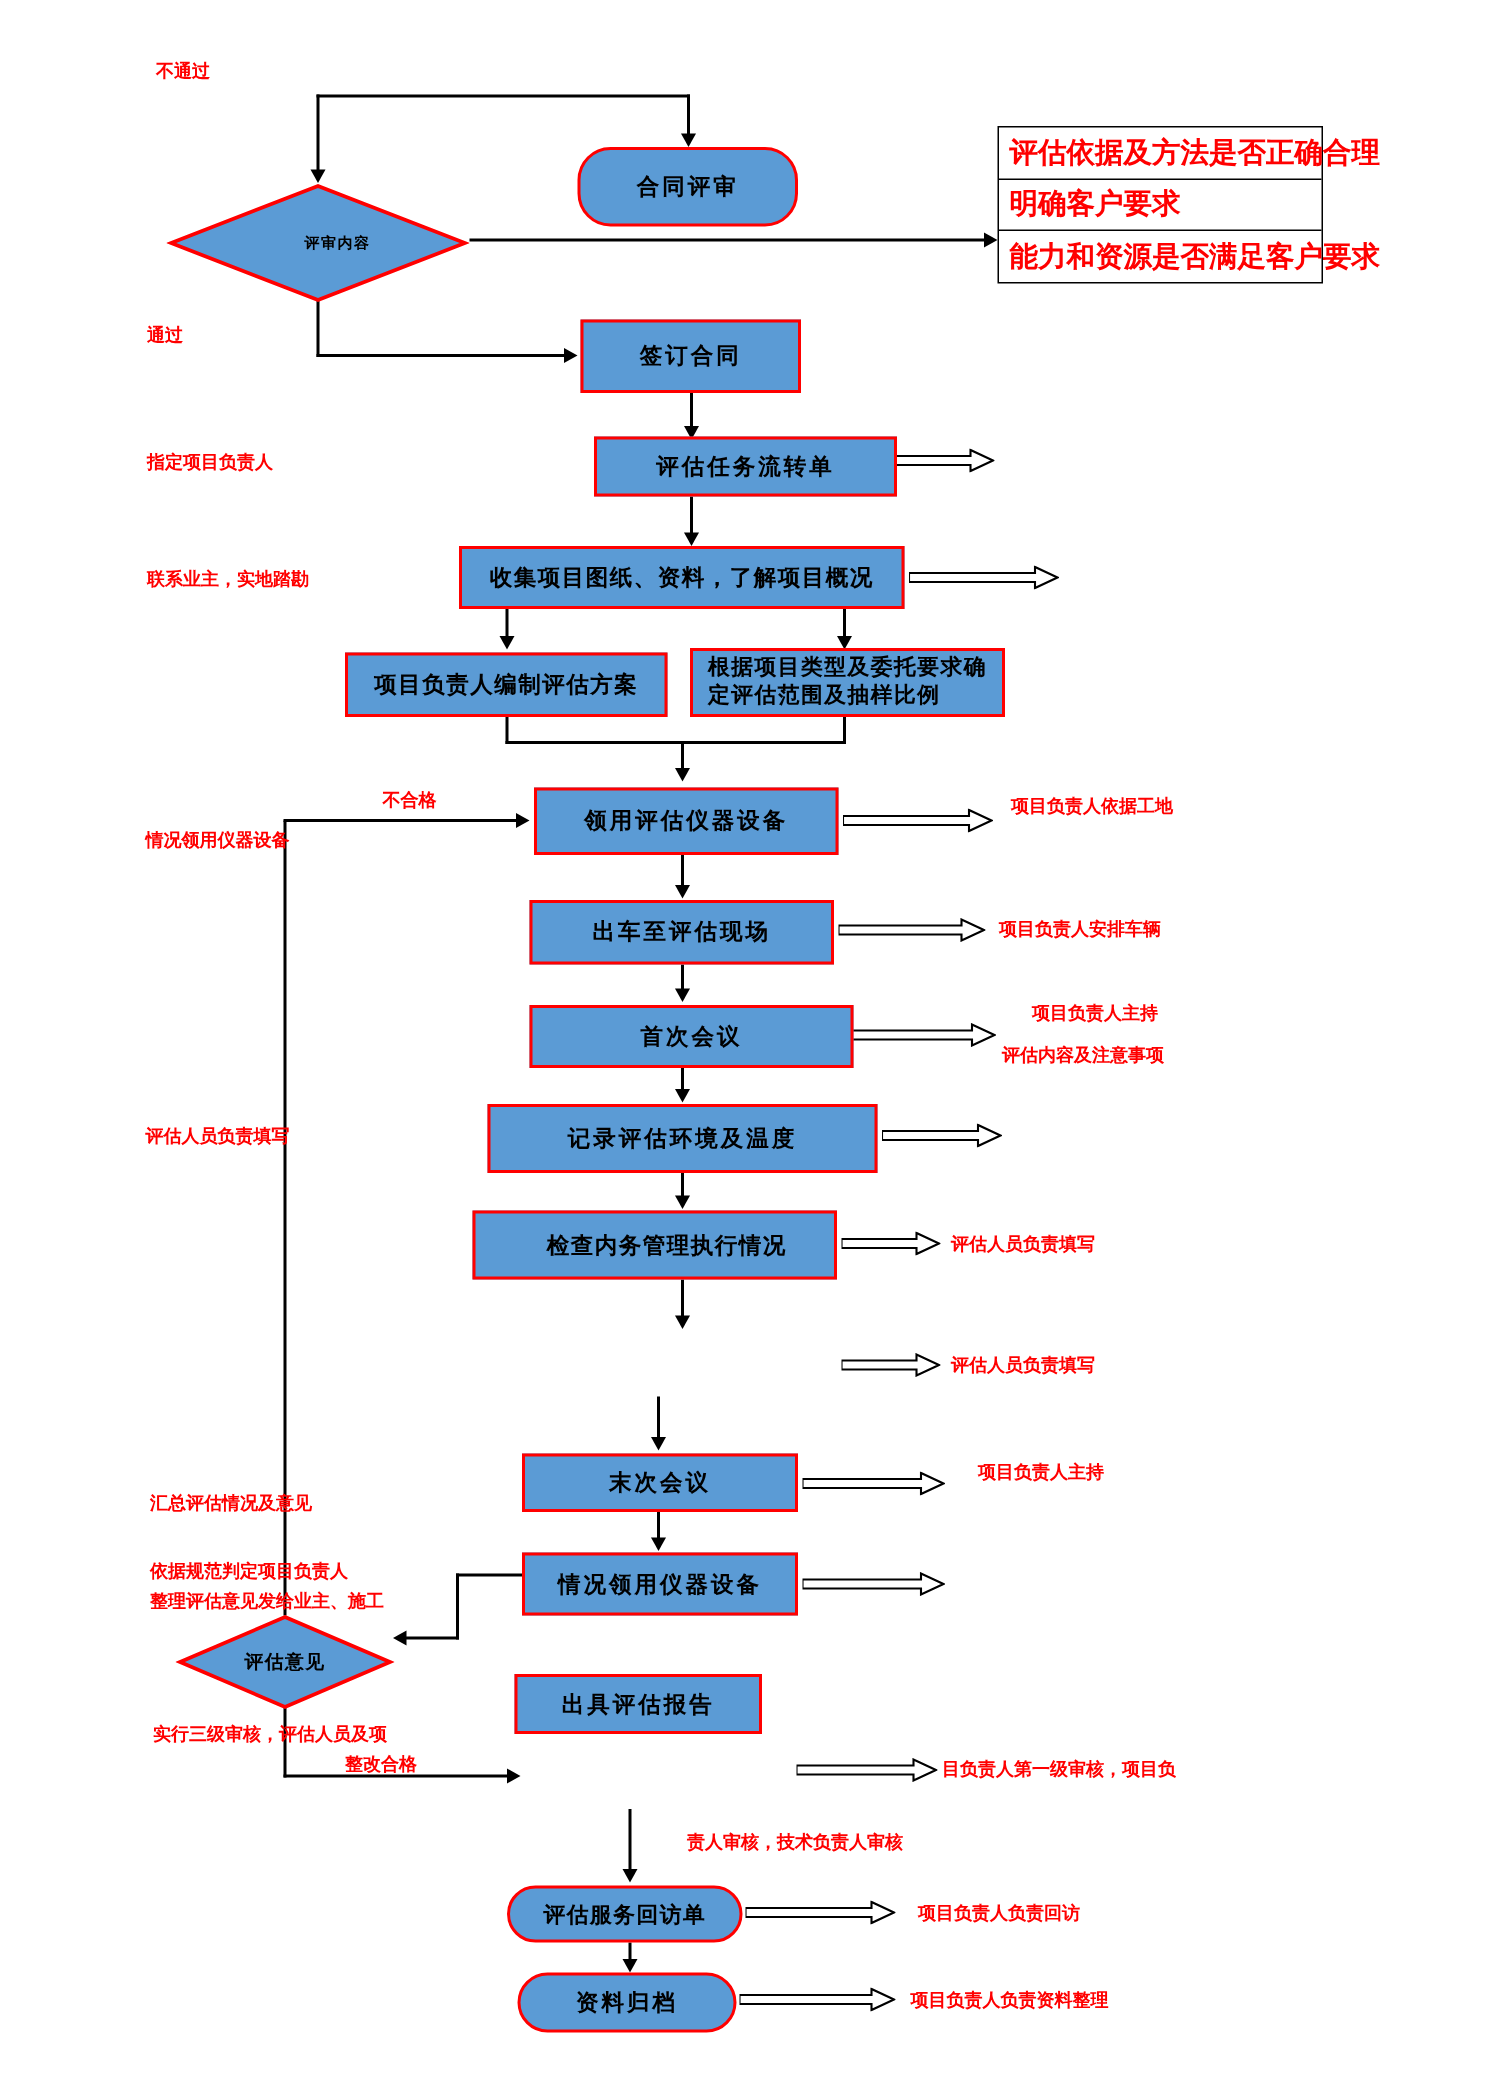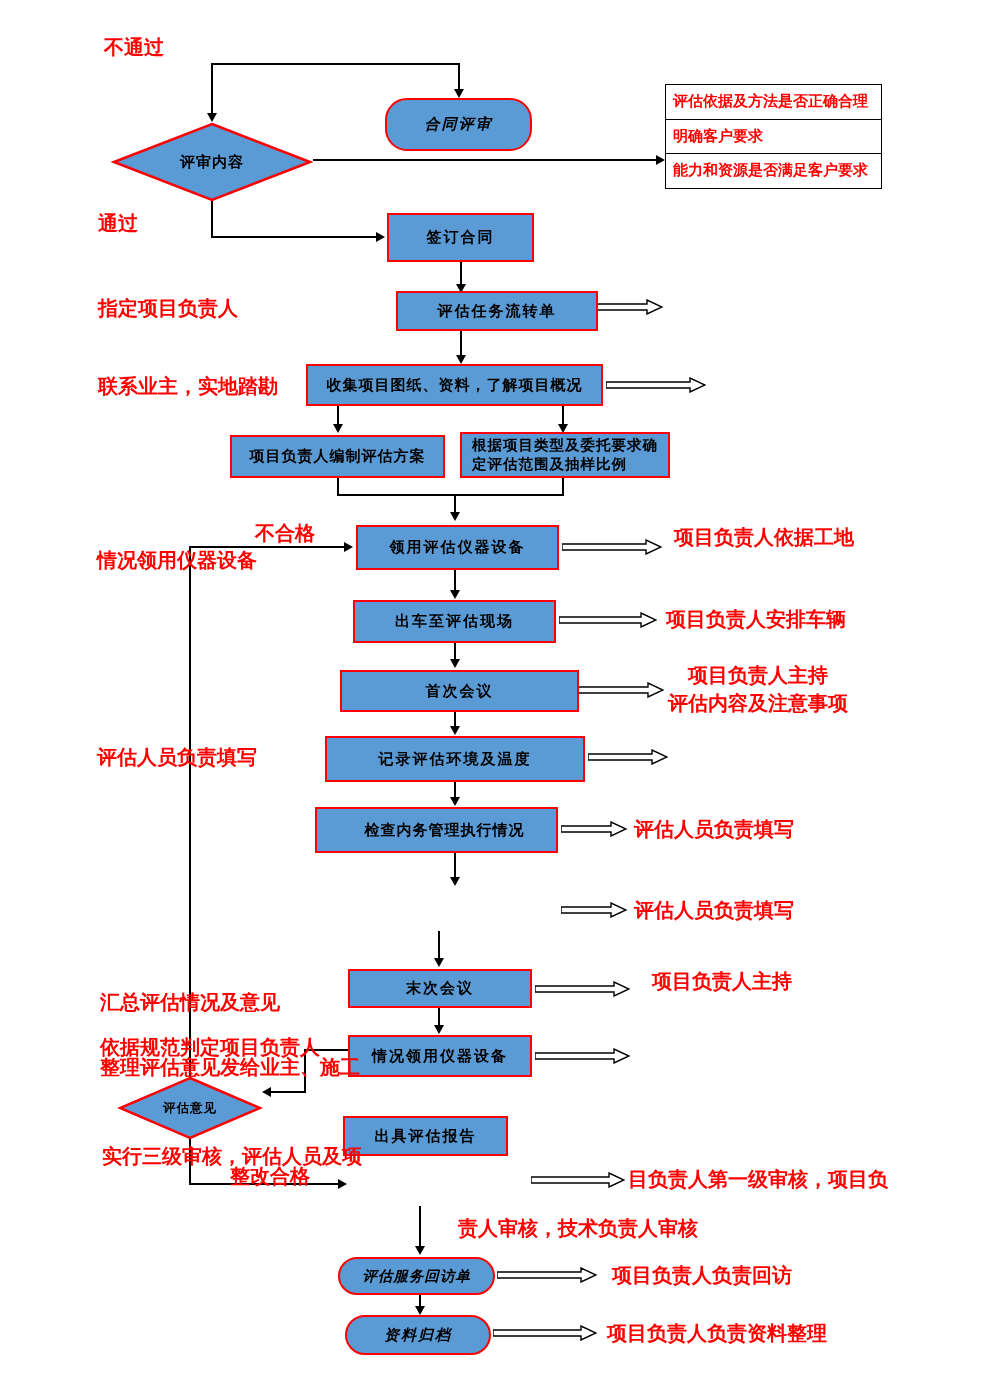--- a/index.html
+++ b/index.html
@@ -1,33 +1,33 @@
 <!DOCTYPE html>
 <html><head>
 <meta charset="utf-8">
 <style>
   html,body{margin:0;padding:0;background:#fff;}
   .canvas{position:relative;width:1001px;height:1389px;background:#ffffff;overflow:hidden;
           font-family:"DejaVu Sans","Liberation Sans",sans-serif;}
-  .rn{position:absolute;color:#FF0000;font-weight:bold;font-size:20px;white-space:nowrap;line-height:19px;}
+  .rn{position:absolute;color:#FF0000;font-weight:bold;font-size:12px;white-space:nowrap;line-height:19px;}
   .node{position:absolute;background:#5B9BD5;border:2.5px solid #FF0000;color:#000;font-weight:bold;
         font-size:15px;display:flex;align-items:center;justify-content:center;text-align:center;
         letter-spacing:2px;box-sizing:border-box;word-break:break-all;}
-  .rounded{border-radius:22px;font-style:italic;}
+  .rounded{border-radius:22px;}
   .hl,.vl{position:absolute;background:#000;}
   .hl{height:2px;}
   .vl{width:2px;}
   .ah{position:absolute;width:0;height:0;}
   .ah-d{border-left:5px solid transparent;border-right:5px solid transparent;border-top:9px solid #000;}
   .ah-r{border-top:5px solid transparent;border-bottom:5px solid transparent;border-left:9px solid #000;}
   .ah-l{border-top:5px solid transparent;border-bottom:5px solid transparent;border-right:9px solid #000;}
   .hollow{position:absolute;}
   .crit-table{position:absolute;left:665px;top:84px;width:217px;background:#fff;border:1px solid #000;box-sizing:border-box;}
   .crit-row{height:33.5px;display:flex;align-items:center;padding-left:7px;color:#FF0000;font-weight:bold;
-            font-size:15px;border-top:1px solid #000;white-space:nowrap;}
+            font-size:19px;border-top:1px solid #000;white-space:nowrap;}
   .crit-row:first-child{border-top:none;}
   .dtext{position:absolute;display:flex;align-items:center;justify-content:center;color:#000;font-weight:bold;
          letter-spacing:1px;}
   svg{display:block;}
 </style>
 </head>
 <body>
 
 <div class="canvas">
 
@@ -131,36 +131,36 @@
   <svg class="hollow" style="left:497px;top:1267px;" width="100" height="16">
       <polygon points="0,5 84,5 84,1 99,8 84,15 84,11 0,11" fill="#fff" stroke="#000" stroke-width="1.4"></polygon>
     </svg>
   <svg class="hollow" style="left:493px;top:1325px;" width="104" height="16">
       <polygon points="0,5 88,5 88,1 103,8 88,15 88,11 0,11" fill="#fff" stroke="#000" stroke-width="1.4"></polygon>
     </svg>
 
   <svg class="hollow" style="left:111px;top:122px;" width="202" height="80">
       <polygon points="101,2 199,40 101,78 3,40" fill="#5B9BD5" stroke="#FF0000" stroke-width="2.5"></polygon>
     </svg>
-  <div class="dtext" style="left:111px;top:122px;width:202px;height:80px;font-size:15px;">评审内容</div>
+  <div class="dtext" style="left:124px;top:122px;width:202px;height:80px;font-size:10px;">评审内容</div>
 
   <svg class="hollow" style="left:117px;top:1076px;" width="146" height="64">
       <polygon points="73,2 143,32 73,62 3,32" fill="#5B9BD5" stroke="#FF0000" stroke-width="2.5"></polygon>
     </svg>
   <div class="dtext" style="left:117px;top:1076px;width:146px;height:64px;font-size:12.5px;">评估意见</div>
 
   <div class="node rounded" style="left:385px;top:98px;width:147px;height:53px;">合同评审</div>
   <div class="node" style="left:387px;top:213px;width:147px;height:49px;">签订合同</div>
   <div class="node" style="left:358px;top:291px;width:202px;height:40px;margin-left:38px;">评估任务流转单</div>
   <div class="node" style="left:306px;top:364px;width:297px;height:42px;letter-spacing:1px;">收集项目图纸、资料，了解项目概况</div>
   <div class="node" style="left:230px;top:435px;width:215px;height:43px;letter-spacing:1px;">项目负责人编制评估方案</div>
   <div class="node" style="left:460px;top:432px;width:210px;height:46px;font-size:14.5px;letter-spacing:1px;line-height:19px;justify-content:flex-start;text-align:left;padding:2px 4px 2px 10px;">根据项目类型及委托要求确定评估范围及抽样比例</div>
   <div class="node" style="left:356px;top:525px;width:203px;height:45px;">领用评估仪器设备</div>
   <div class="node" style="left:353px;top:600px;width:203px;height:43px;">出车至评估现场</div>
-  <div class="node" style="left:340px;top:670px;width:239px;height:42px;">首次会议</div>
+  <div class="node" style="left:353px;top:670px;width:216px;height:42px;">首次会议</div>
   <div class="node" style="left:325px;top:736px;width:260px;height:46px;">记录评估环境及温度</div>
   <div class="node" style="left:315px;top:807px;width:243px;height:46px;letter-spacing:1px;padding-left:16px;">检查内务管理执行情况</div>
   <div class="node" style="left:348px;top:969px;width:184px;height:39px;">末次会议</div>
   <div class="node" style="left:348px;top:1035px;width:184px;height:42px;">情况领用仪器设备</div>
   <div class="node" style="left:343px;top:1116px;width:165px;height:40px;">出具评估报告</div>
   <div class="node rounded" style="left:338px;top:1257px;width:157px;height:38px;font-size:14.5px;letter-spacing:1px;">评估服务回访单</div>
   <div class="node rounded" style="left:345px;top:1315px;width:146px;height:40px;">资料归档</div>
 
   <div class="crit-table">
     <div class="crit-row">评估依据及方法是否正确合理</div>

